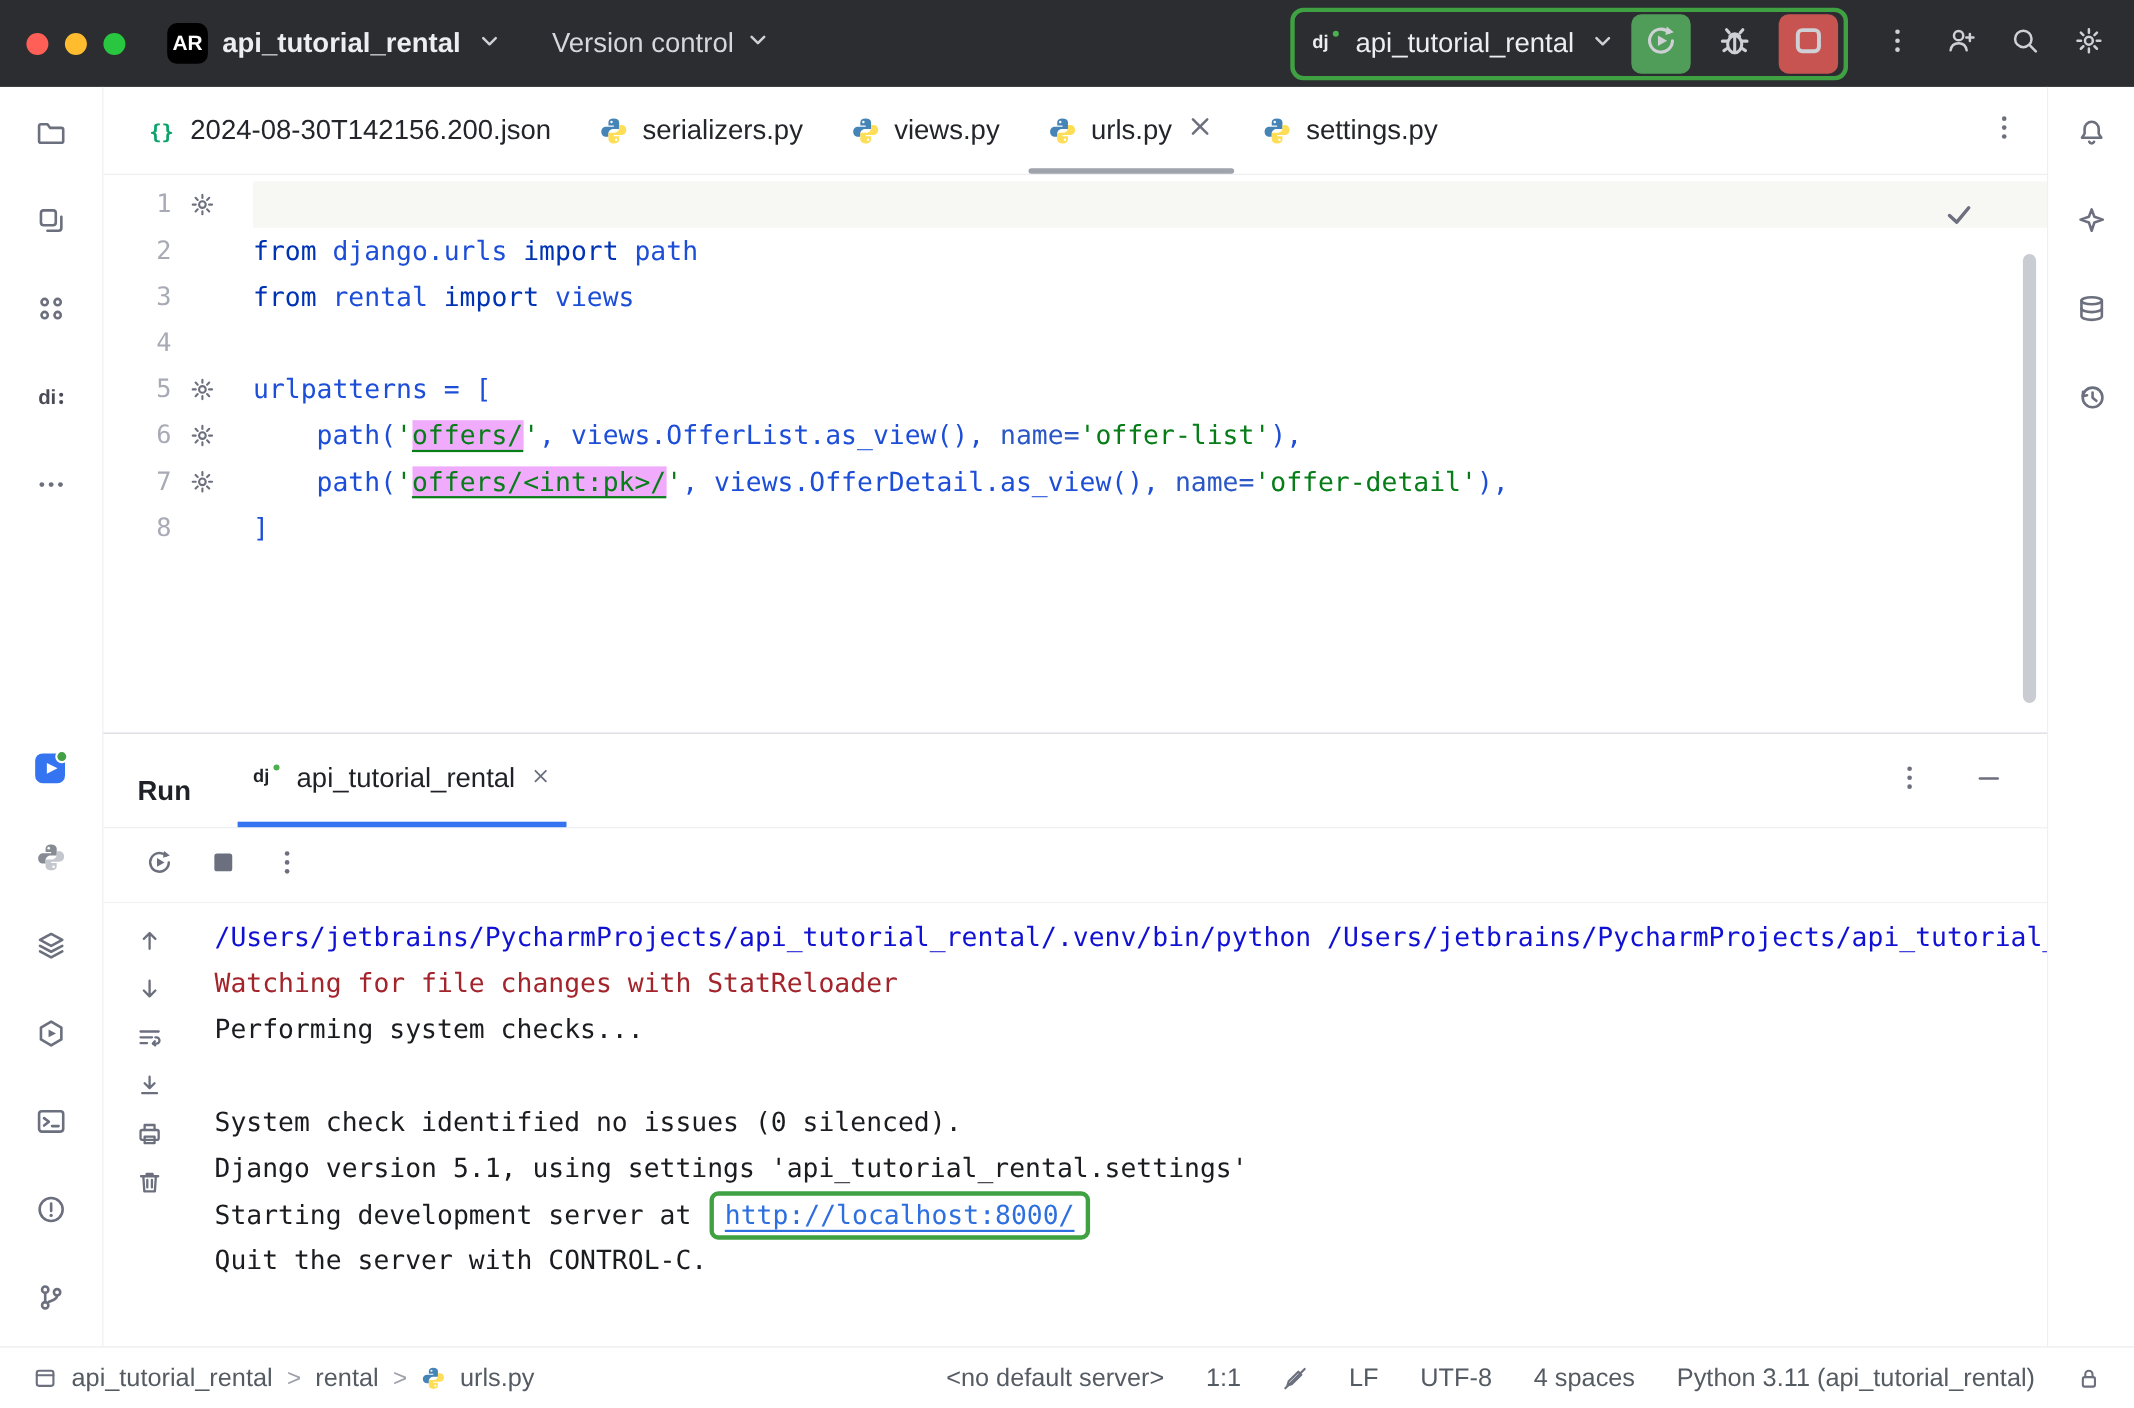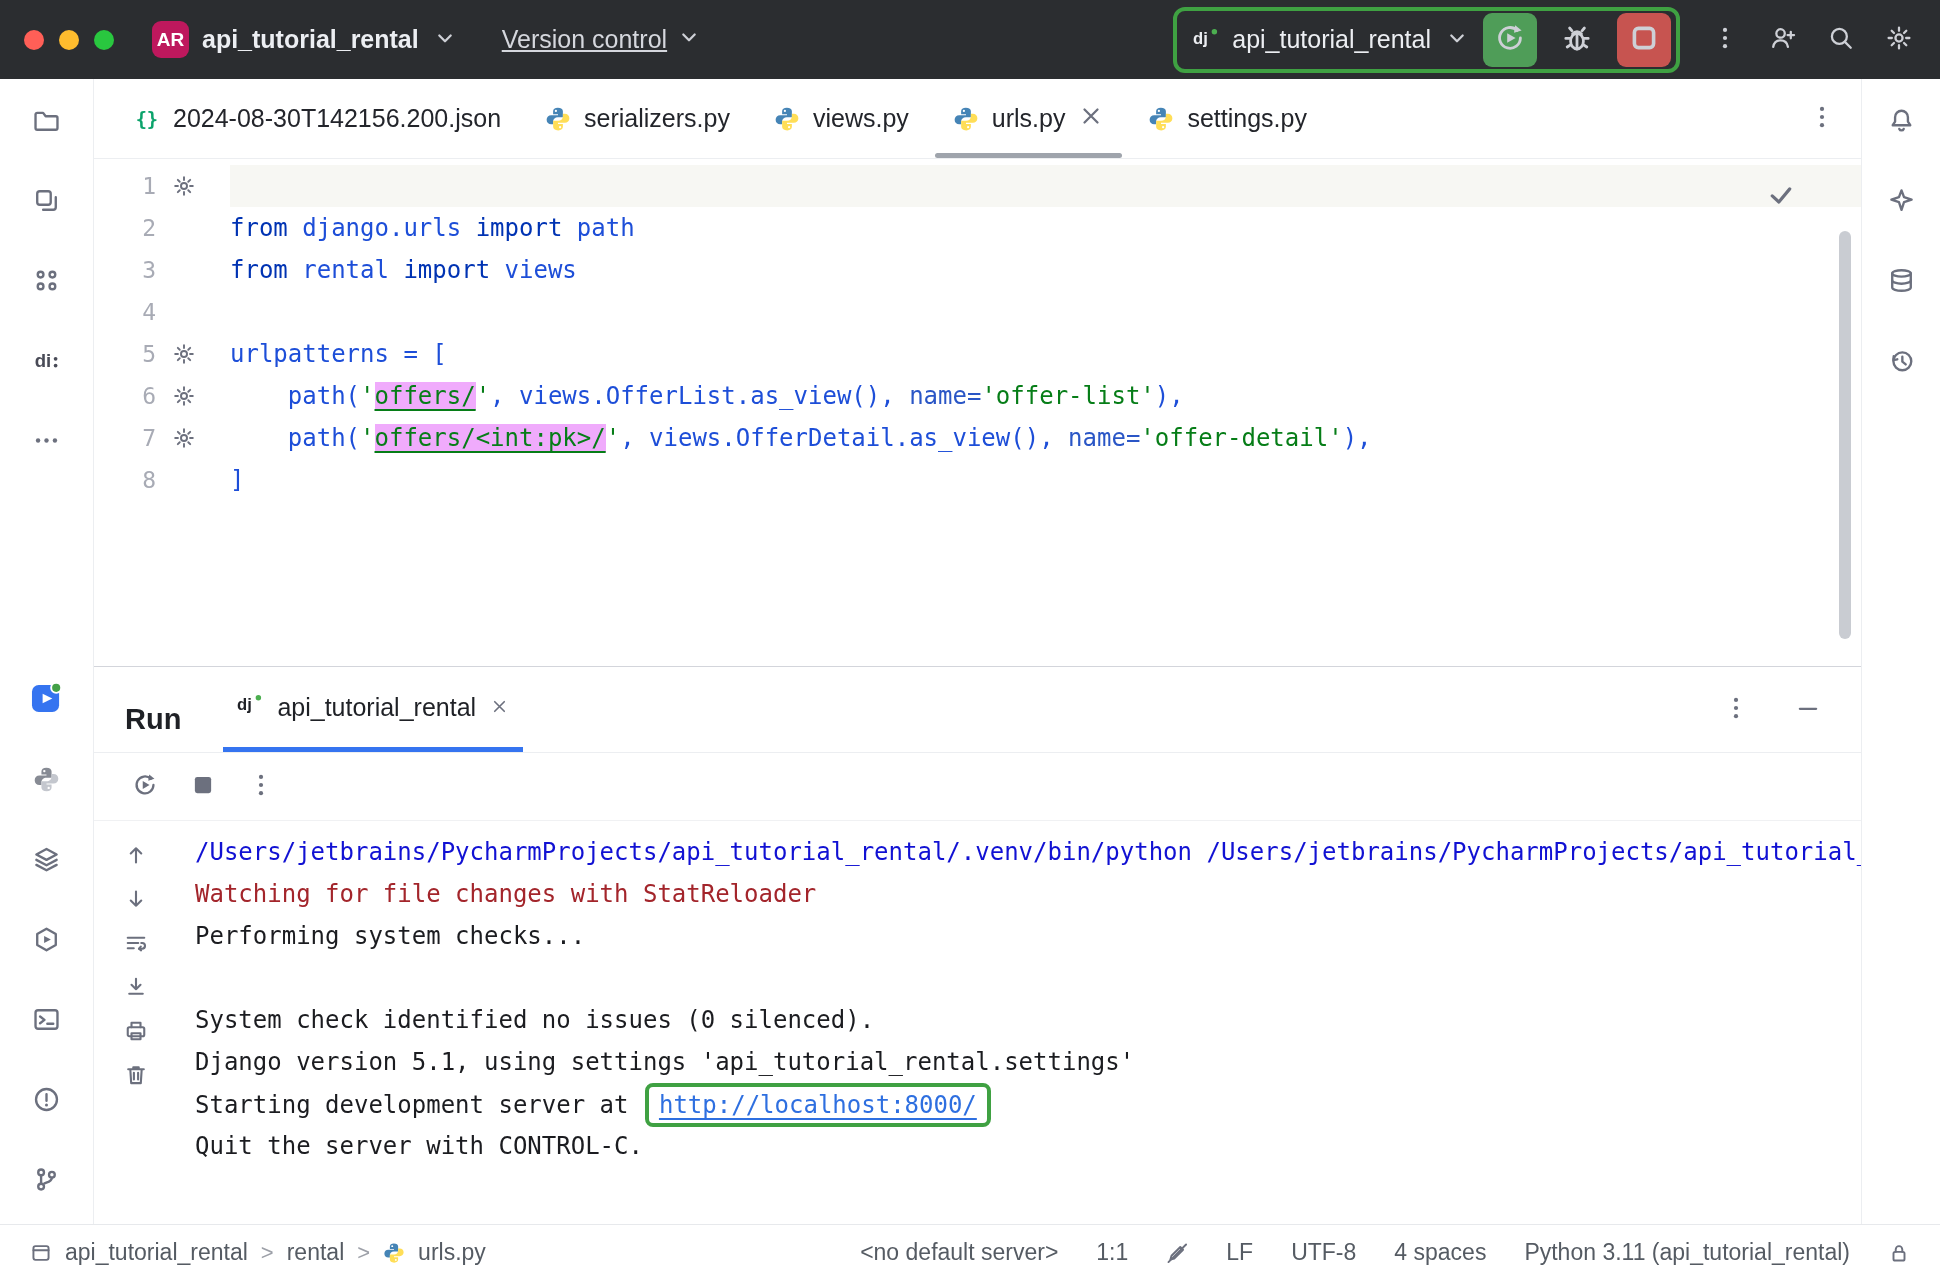--- a/index.html
+++ b/index.html
@@ -7,24 +7,24 @@
   .app{width:1940px;height:1280px;display:flex;flex-direction:column;}
   .icon{display:inline-flex;color:#6c707e;}
   .icon svg{width:26px;height:26px;display:block;}
 
   
   .titlebar{height:79px;flex:0 0 auto;background:#2b2d30;display:flex;align-items:center;padding:0 28px 0 24px;gap:24px;}
   .traffic{display:flex;gap:15px;align-items:center;}
   .tl{width:20px;height:20px;border-radius:50%;}
   .tl.red{background:#ff5f57}.tl.yellow{background:#febc2e}.tl.green{background:#29c73f}
   .proj{display:flex;align-items:center;gap:13px;margin-left:14px;}
-  .ar-badge{width:37px;height:37px;border-radius:9px;background:#be185d;color:#fff;font-weight:bold;font-size:19px;display:flex;align-items:center;justify-content:center;}
+  .ar-badge{width:37px;height:37px;border-radius:9px;background:#000000;color:#fff;font-weight:bold;font-size:19px;display:flex;align-items:center;justify-content:center;}
   .proj-name{color:#eceef2;font-size:25px;font-weight:700;}
   .titlebar .icon{color:#ced0d6;}
-  .vcs{display:flex;align-items:center;gap:9px;color:#d5d7dd;font-size:25px;margin-left:20px;text-decoration:underline;}
+  .vcs{display:flex;align-items:center;gap:9px;color:#d5d7dd;font-size:25px;margin-left:20px;}
   .tb-right{margin-left:auto;display:flex;align-items:center;gap:32px;}
   .run-widget{display:flex;align-items:center;gap:13px;border:4px solid #3fa142;border-radius:12px;height:66px;box-sizing:border-box;padding:0 5px 0 16px;}
   .rw-name{color:#eceef2;font-size:25px;}
   .tile{width:54px;height:54px;border-radius:9px;display:flex;align-items:center;justify-content:center;flex:0 0 auto;}
   .tile .icon svg{width:32px;height:32px;}
   .green-tile{background:#4f9d58;color:#fff;}
   .bug-tile{color:#59a869;}
   .red-tile{background:#c75450;color:#fff;}
 
   
@@ -63,21 +63,21 @@
   .c-str{color:#067d17;}
   .c-url{color:#067d17;background:#f0abfc;text-decoration:underline;text-underline-offset:5px;}
   .c-arg{color:#2a56c6;}
   .editor-check{position:absolute;top:22px;right:66px;color:#4db354;}
   .editor-check svg{width:28px;height:28px;}
   .scrollbar{position:absolute;top:72px;right:10px;width:12px;height:408px;background:#c9ccd2;border-radius:6px;}
 
   
   .run-panel{flex:1;display:flex;flex-direction:column;border-top:1px solid #d3d5db;min-height:0;}
   .run-header{height:85px;flex:0 0 auto;display:flex;align-items:stretch;padding:0 40px 0 31px;border-bottom:1px solid #eceef1;}
-  .run-title{font-size:29px;font-weight:700;color:#1f2126;align-self:center;margin-top:20px;}
+  .run-title{font-size:25px;font-weight:700;color:#1f2126;align-self:center;margin-top:20px;}
   .run-tab{display:flex;align-items:center;gap:14px;margin-left:42px;padding:0 14px;border-bottom:5px solid #3574f0;font-size:25px;color:#1f2126;}
   .run-header-right{margin-left:auto;display:flex;align-items:center;gap:46px;color:#6c707e;}
   .run-toolbar{height:67px;flex:0 0 auto;display:flex;align-items:center;gap:32px;padding-left:38px;border-bottom:1px solid #f0f1f3;}
   .run-toolbar .rerun-btn{color:#59a869;}
   .run-toolbar .stop-btn{color:#c94f4f;}
   .console{flex:1;display:flex;min-height:0;font-family:"DejaVu Sans Mono",monospace;font-size:24px;}
   .console-gutter{width:84px;flex:0 0 auto;display:flex;flex-direction:column;align-items:center;padding-top:22px;gap:20px;color:#6c707e;}
   .console-gutter .icon svg{width:24px;height:24px;}
   .console-lines{flex:1;padding:10px 0 0 17px;overflow:hidden;}
   .console-line{height:42px;line-height:42px;white-space:pre;color:#1b1c20;}

